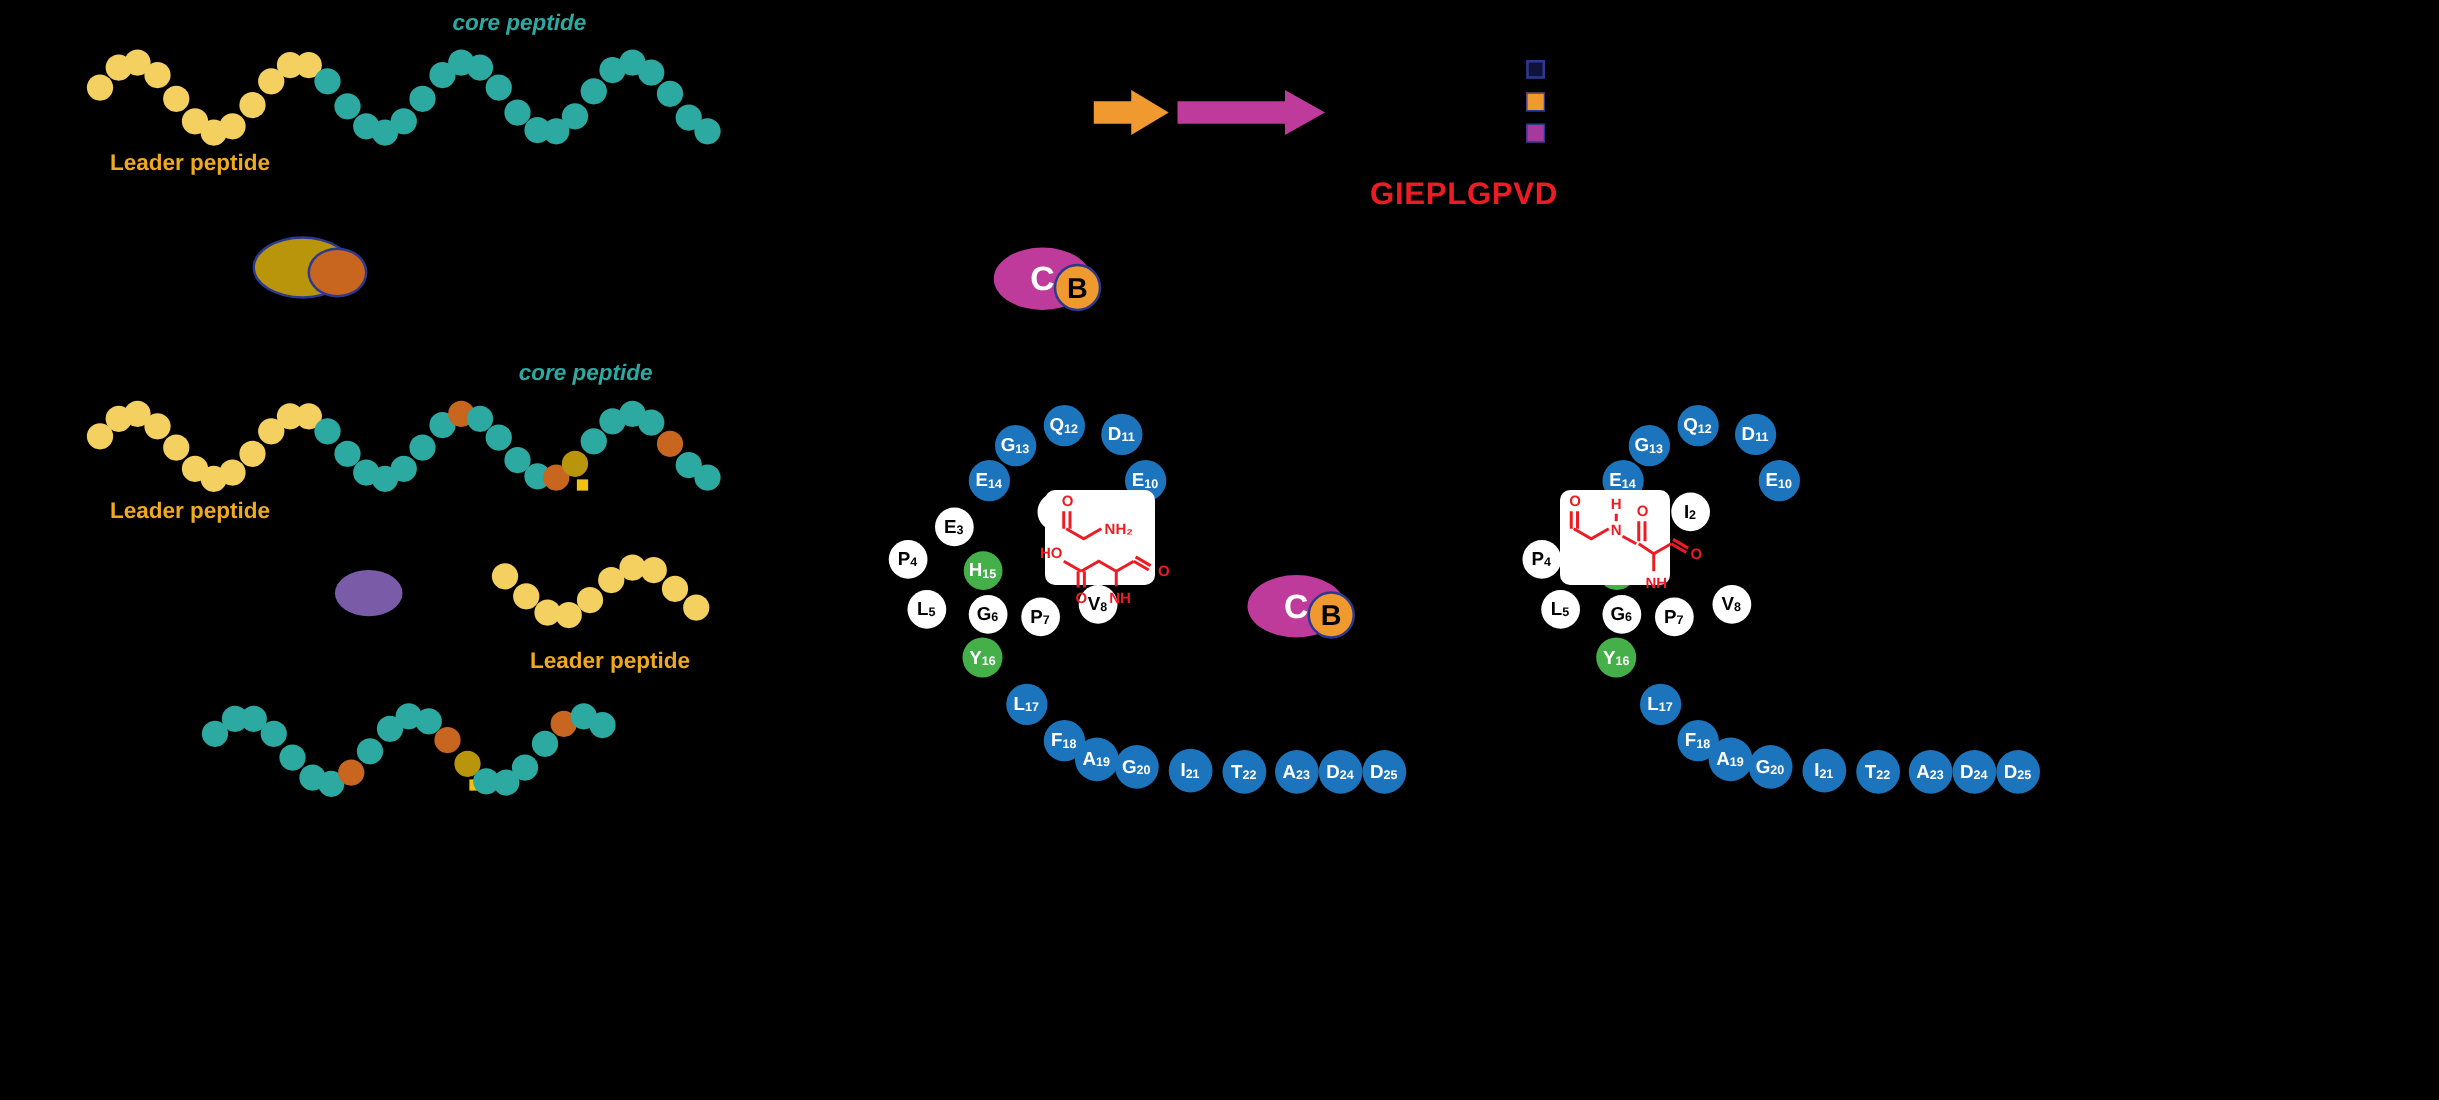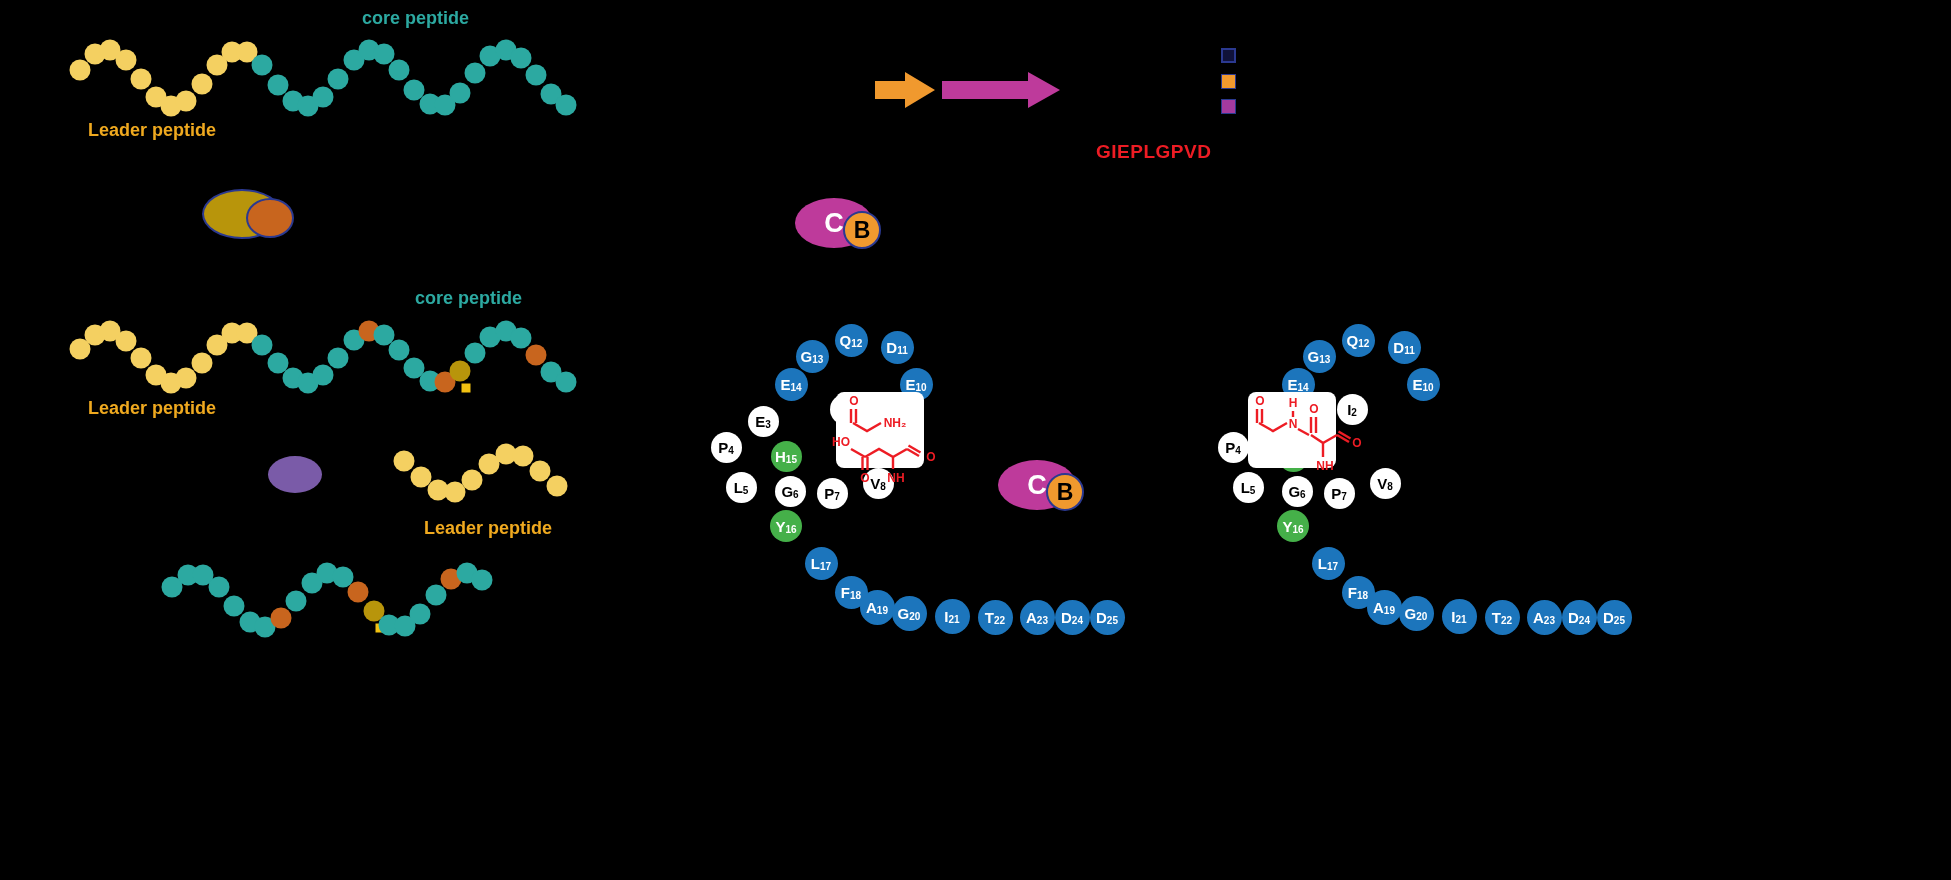--- a/index.html
+++ b/index.html
@@ -2,23 +2,23 @@
 <html style="--yellow: #F4D061; --teal: #2CA9A1; --rust: #C8651E; --olive: #B8950B; --square_gold: #F2C211; --purple: #7A5BA8; --magenta: #BE3A9B; --orange: #F0992E; --blue: #1C75BC; --green: #45B049; --red: #ED1C24; --navy: #2B3990; --gold_label: #EFA91F;"><head>
 <meta charset="utf-8">
 <style>
   html,body{margin:0;padding:0;background:#000;}
   #stage{position:relative;width:1951px;height:880px;background:#000;overflow:hidden;
          font-family:"Liberation Sans",sans-serif;}
   .layer{position:absolute;left:0;top:0;width:100%;height:100%;}
 
   
   .lbl{position:absolute;font-weight:bold;font-size:18px;white-space:nowrap;}
-  .lbl.core{color:var(--teal);}
+  .lbl.core{color:var(--teal);font-style:italic;}
   .lbl.leader{color:var(--gold_label);}
-  .lbl.seq{color:var(--red);font-size:19px;letter-spacing:0.5px;}
+  .lbl.seq{color:var(--red);font-size:25px;letter-spacing:0.5px;}
 
   
   .bead{position:absolute;width:21px;height:21px;border-radius:50%;transform:translate(-50%,-50%);}
   .bead.yellow{background:var(--yellow);}
   .bead.teal{background:var(--teal);}
   .bead.orange{background:var(--rust);}
   .bead.olive{background:var(--olive);}
   .anchor-square{position:absolute;width:9px;height:9px;background:var(--square_gold);transform:translate(-50%,-50%);}
 
   

